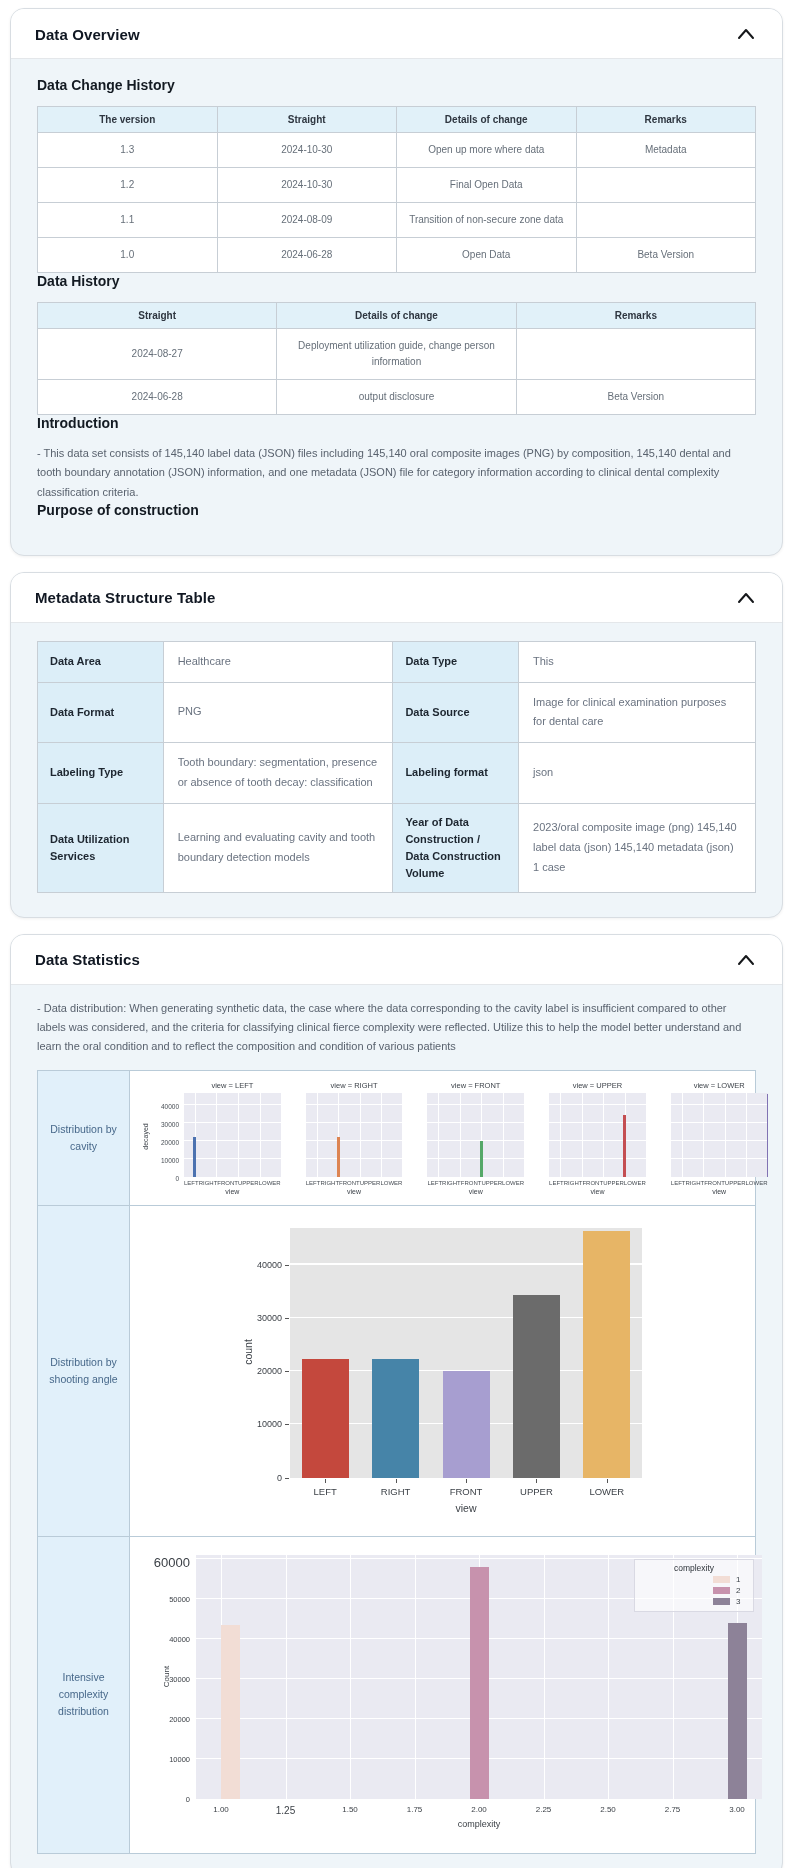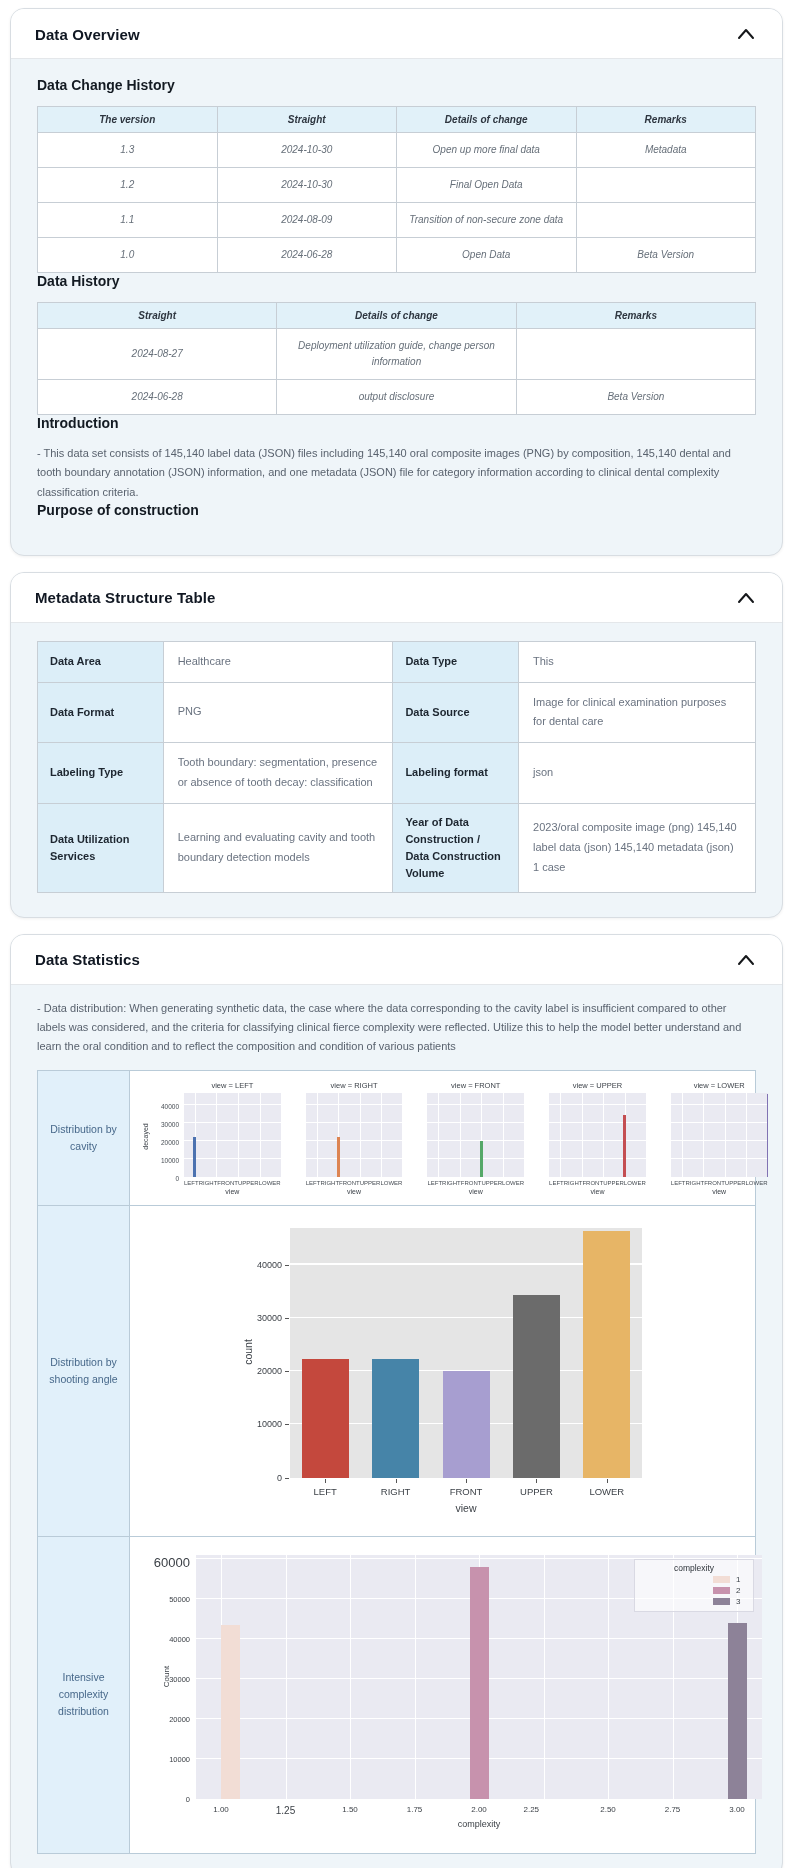--- a/index.html
+++ b/index.html
@@ -13,21 +13,21 @@
   .card-title { font-size:15px; font-weight:700; color:#101722; letter-spacing:.1px; }
   .chev { width:24px; height:20px; display:flex; align-items:center; justify-content:center; cursor:pointer; }
 
   .card-body { padding:18px 26px 24px; }
 
   h2.sec { font-size:14px; font-weight:700; color:#131a22; margin:0 0 13px; }
   .gap { margin-top:26px; }
 
   p.txt { font-size:11px; color:#59626e; line-height:1.75; }
 
-  table.grid { width:100%; border-collapse:collapse; table-layout:fixed; background:#3b82f6;font-style:italic; }
+  table.grid { width:100%; border-collapse:collapse; table-layout:fixed; background:#3b82f6; }
   table.grid th, table.grid td { border:1px solid #c7ced5; text-align:center; }
   table.grid thead th { background:#e1f1f9; color:#2e3640; font-size:10px; font-weight:700; padding:7px 6px; }
   table.grid tbody td { color:#666f79; font-size:10px; padding:9px 10px; line-height:1.6; background:#fff; }
 
   table.kv { width:100%; border-collapse:collapse; table-layout:fixed; background:#fff; }
   table.kv th, table.kv td { border:1px solid #c7ced5; text-align:left; vertical-align:middle; }
   table.kv th { background:#dceef8; color:#1d2630; font-size:11px; font-weight:700; padding:10px 12px; line-height:1.55; }
   table.kv td { color:#6a7380; font-size:11px; padding:10px 14px; line-height:1.8; }
 
   table.stats { width:100%; border-collapse:collapse; table-layout:fixed; background:#fff; border:1px solid #a9becd; }
@@ -78,21 +78,21 @@
             <th>The version</th>
             <th>Straight</th>
             <th>Details of change</th>
             <th>Remarks</th>
           </tr>
         </thead>
         <tbody>
           <tr>
             <td>1.3</td>
             <td>2024-10-30</td>
-            <td>Open up more final data</td>
+            <td>Open up more where data</td>
             <td>Metadata</td>
           </tr>
           <tr>
             <td>1.2</td>
             <td>2024-10-30</td>
             <td>Final Open Data</td>
             <td></td>
           </tr>
           <tr>
             <td>1.1</td>
@@ -406,21 +406,21 @@
                 <div class="tick-num" style="font-size: 7.5px; width: 40px; left: 12px; top: 166px; color: rgb(58, 63, 69);">20000</div>
                 <div class="tick-num" style="font-size: 7.5px; width: 40px; left: 12px; top: 126px; color: rgb(58, 63, 69);">30000</div>
                 <div class="tick-num" style="font-size: 7.5px; width: 40px; left: 12px; top: 86px; color: rgb(58, 63, 69);">40000</div>
                 <div class="tick-num" style="font-size: 7.5px; width: 40px; left: 12px; top: 46px; color: rgb(58, 63, 69);">50000</div>
                 <div class="tick-num" style="font-size: 13px; width: 40px; left: 12px; top: 6px; color: rgb(58, 63, 69);">60000</div>
                 <div style="position: absolute; font-size: 8px; color: rgb(58, 63, 69); width: 40px; text-align: center; left: 63px; top: 256px;">1.00</div>
                 <div style="position: absolute; font-size: 10px; color: rgb(58, 63, 69); width: 40px; text-align: center; left: 127.5px; top: 256px;">1.25</div>
                 <div style="position: absolute; font-size: 8px; color: rgb(58, 63, 69); width: 40px; text-align: center; left: 192px; top: 256px;">1.50</div>
                 <div style="position: absolute; font-size: 8px; color: rgb(58, 63, 69); width: 40px; text-align: center; left: 256.5px; top: 256px;">1.75</div>
                 <div style="position: absolute; font-size: 8px; color: rgb(58, 63, 69); width: 40px; text-align: center; left: 321px; top: 256px;">2.00</div>
-                <div style="position: absolute; font-size: 8px; color: rgb(58, 63, 69); width: 40px; text-align: left; left: 385.5px; top: 256px;">2.25</div>
+                <div style="position: absolute; font-size: 8px; color: rgb(58, 63, 69); width: 40px; text-align: center; left: 385.5px; top: 256px;">2.25</div>
                 <div style="position: absolute; font-size: 8px; color: rgb(58, 63, 69); width: 40px; text-align: center; left: 450px; top: 256px;">2.50</div>
                 <div style="position: absolute; font-size: 8px; color: rgb(58, 63, 69); width: 40px; text-align: center; left: 514.5px; top: 256px;">2.75</div>
                 <div style="position: absolute; font-size: 8px; color: rgb(58, 63, 69); width: 40px; text-align: center; left: 579px; top: 256px;">3.00</div>
                 <div style="position: absolute; font-size: 9px; color: rgb(58, 63, 69); width: 80px; text-align: center; left: 301px; top: 270px;">complexity</div>
                 <div class="legend-box" style="left: 496px; top: 10px; width: 120px;">
                   <div class="legend-title">complexity</div>
                   <div class="legend-entry">
                     <div class="legend-swatch" style="background: rgb(242, 221, 213);"></div>
                     <div class="legend-label">1</div>
                   </div>

